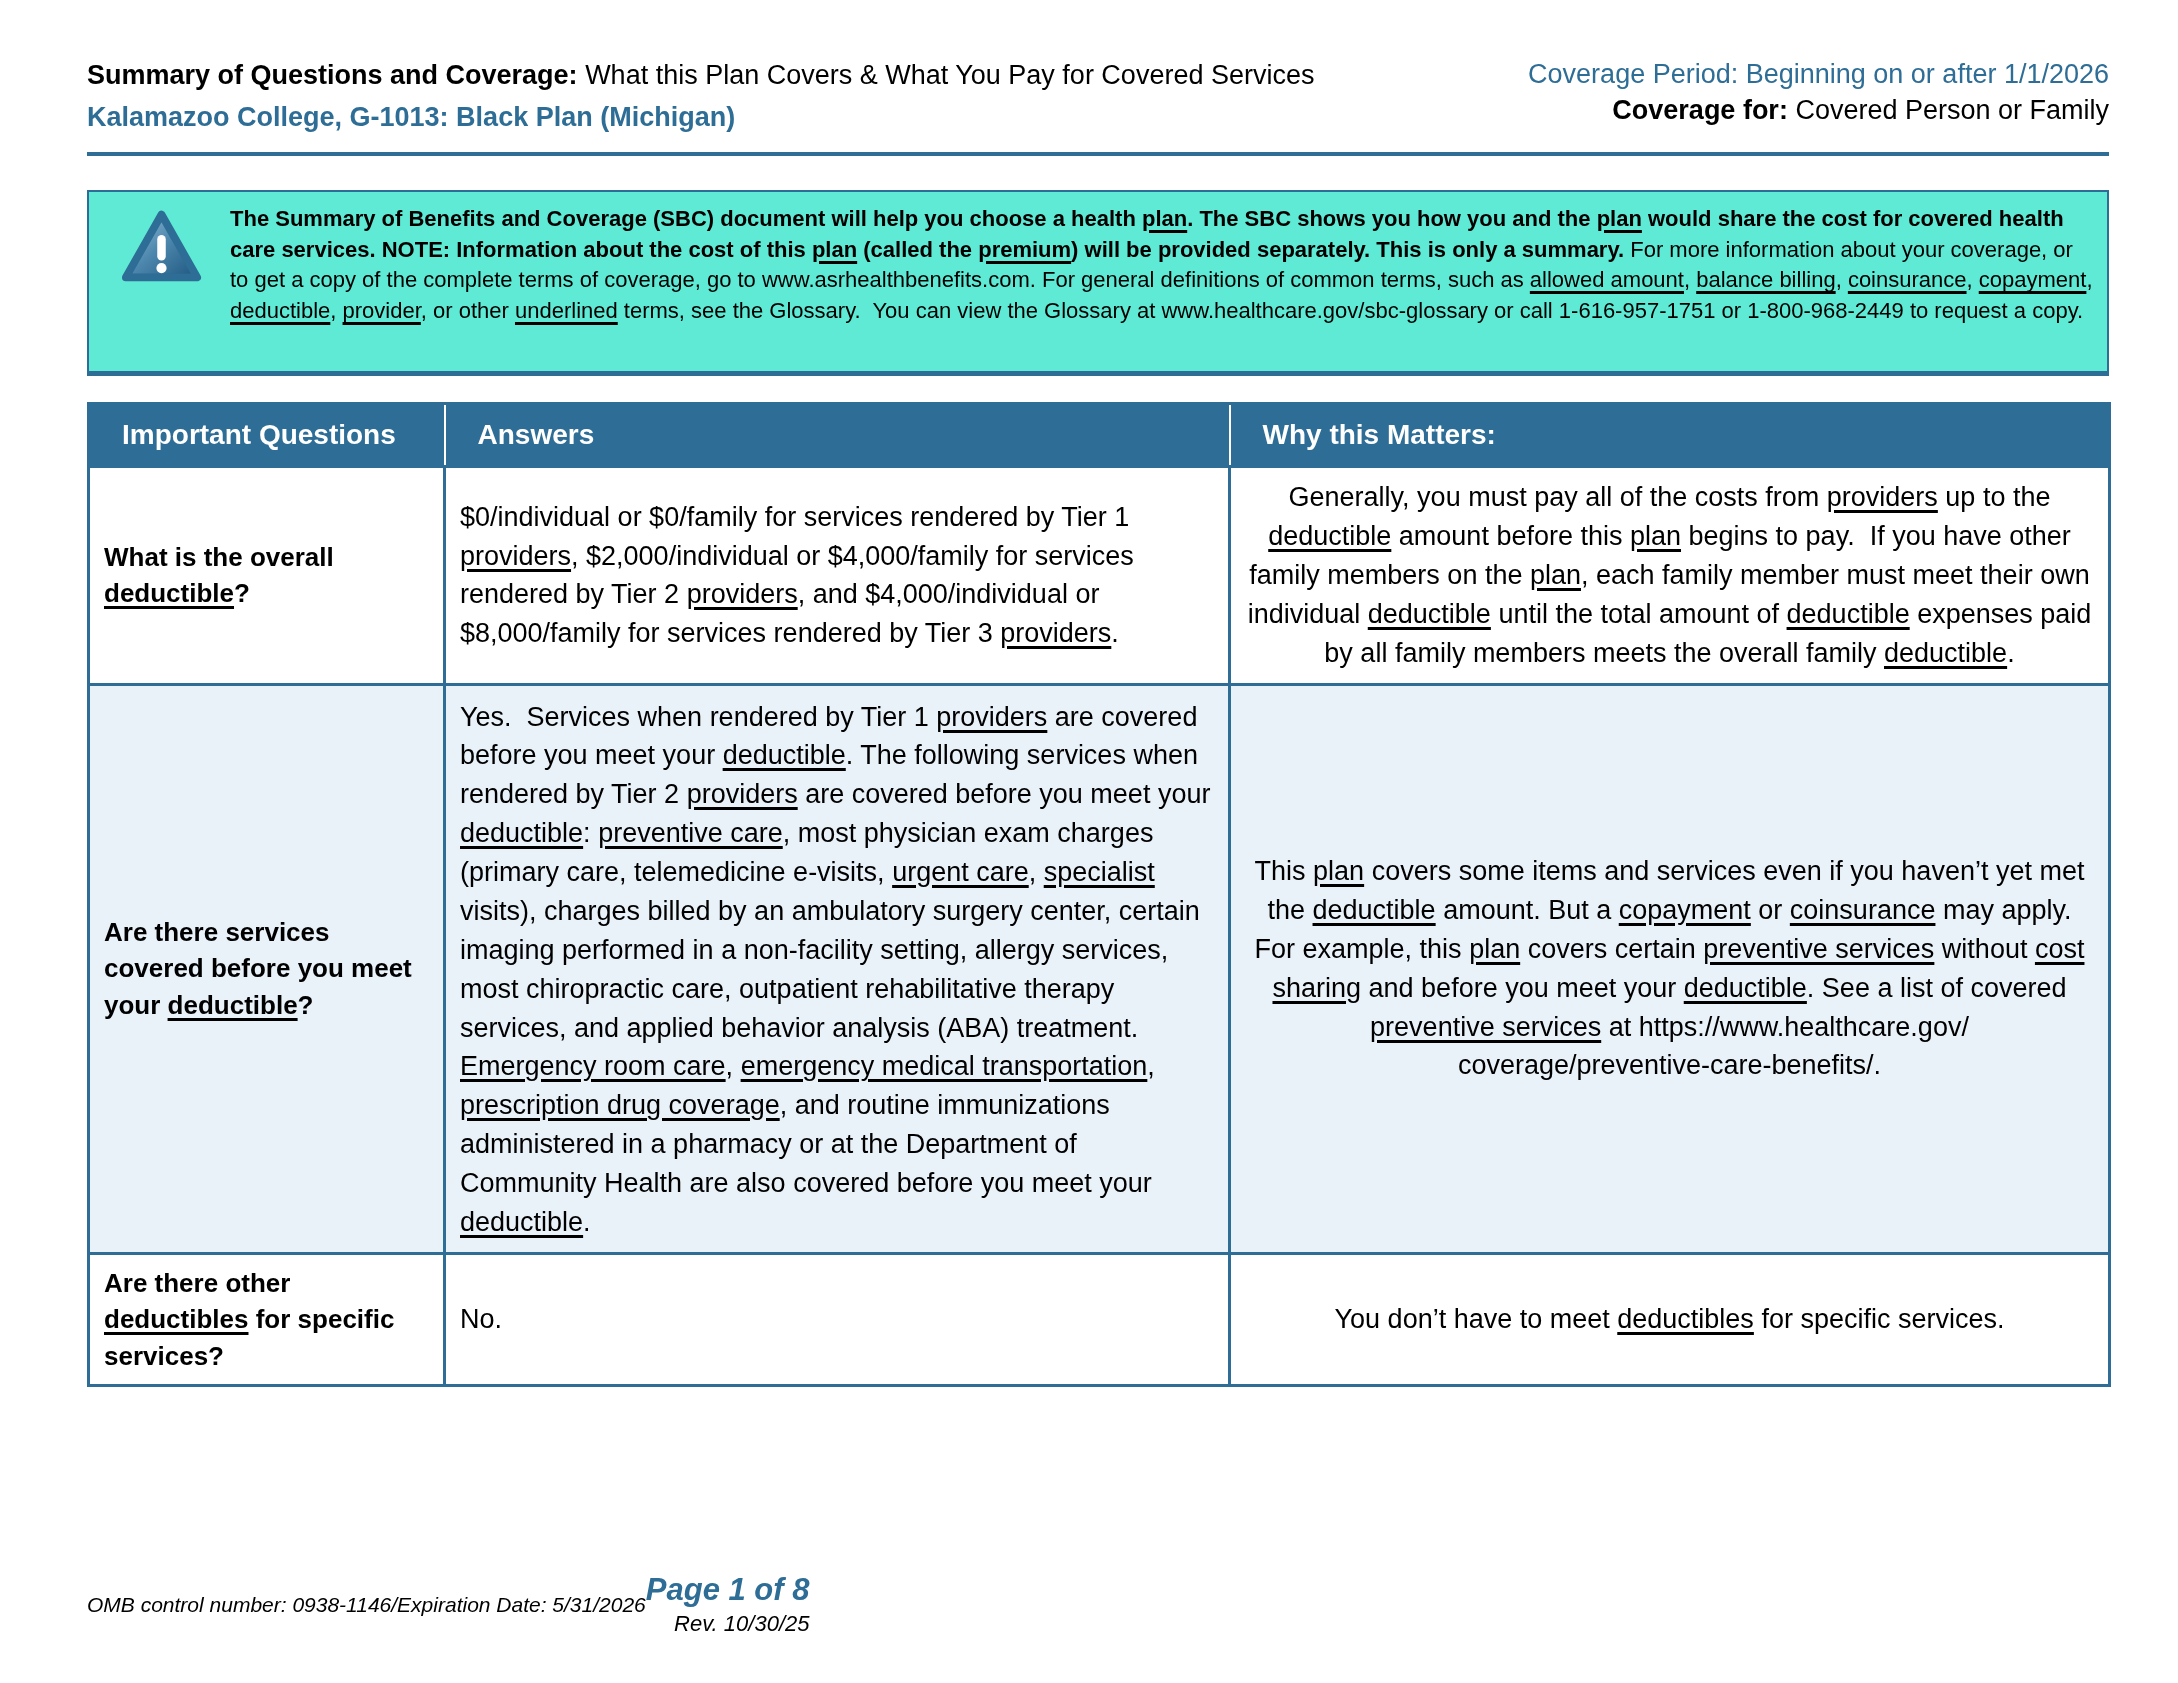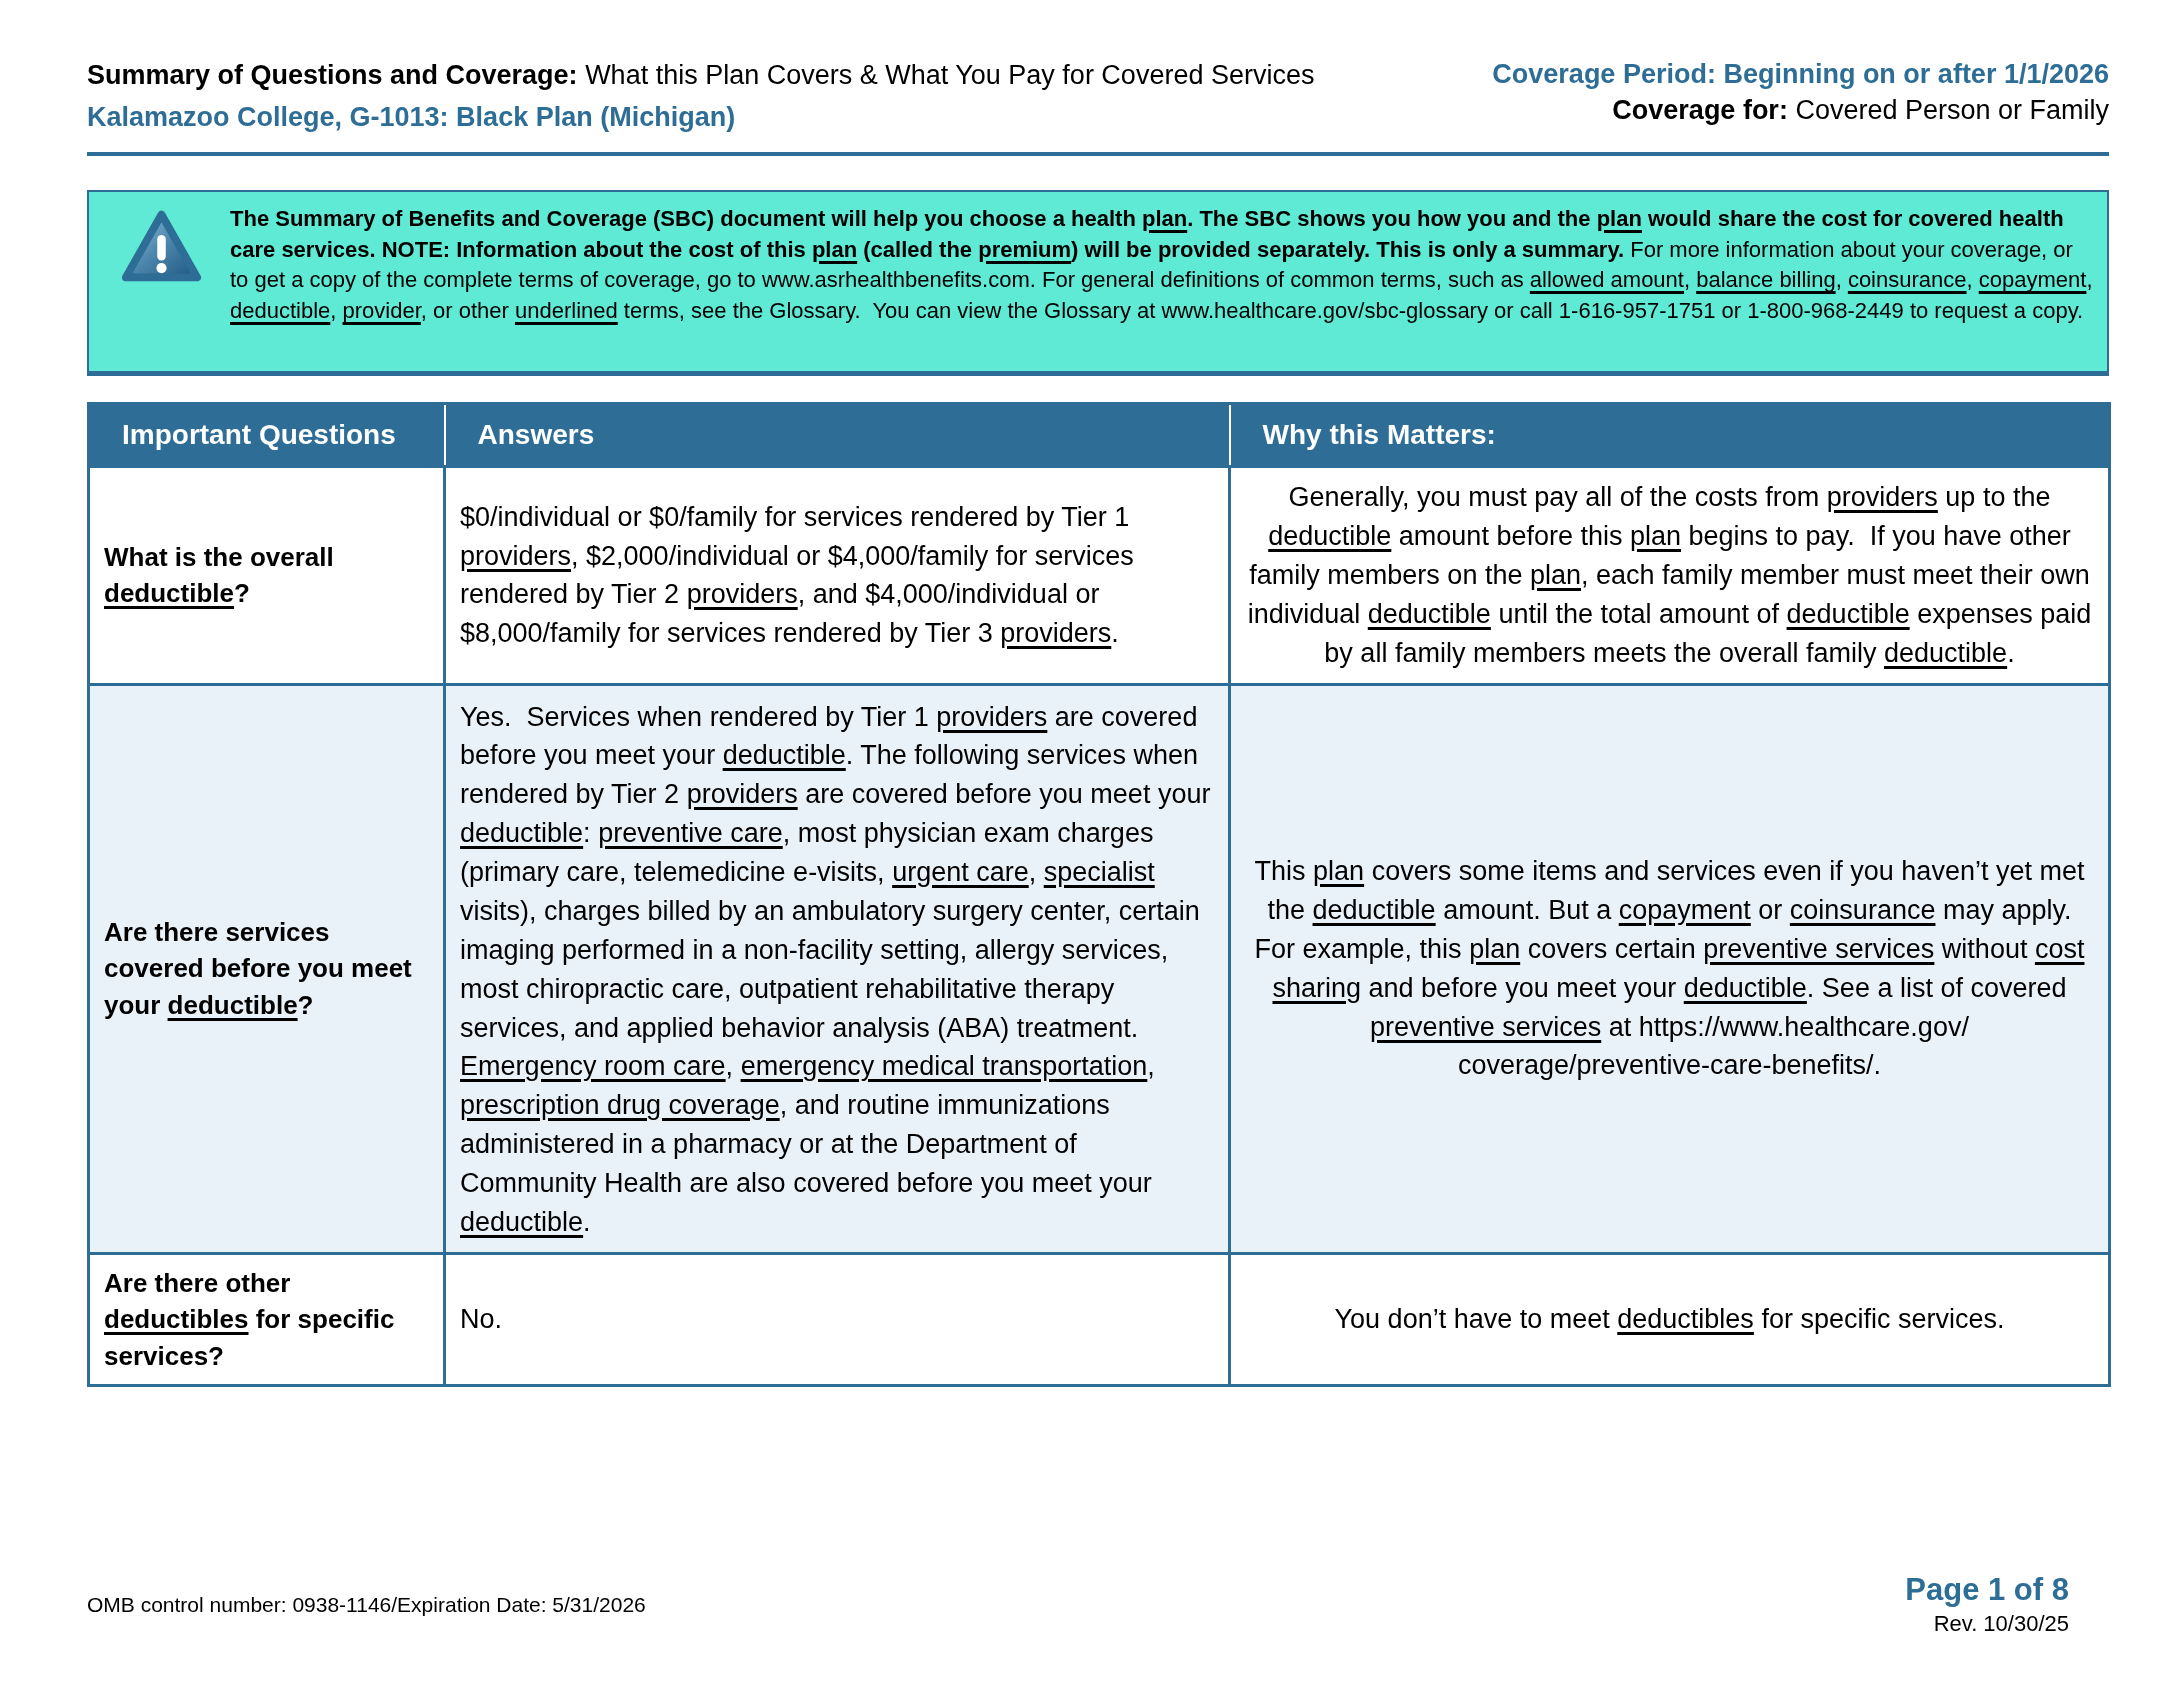--- a/index.html
+++ b/index.html
@@ -19,21 +19,21 @@
     text-decoration-thickness: 2.5px;
     text-underline-offset: 4px;
   }
   
   .doc-header { display: flex; justify-content: space-between; align-items: flex-start; }
   .hdr-left { font-size: 27px; line-height: 1.35; }
   .hdr-title-line { white-space: nowrap; }
   .hdr-title-bold { font-weight: bold; }
   .plan-name { font-weight: bold; color: #2d6d96; margin-top: 6px; }
   .hdr-right { text-align: right; font-size: 27px; line-height: 1.32; }
-  .coverage-period { font-weight: bold; color: #2d6d96; }
+  .coverage-period { font-weight: normal; color: #2d6d96; }
   .lbl { font-weight: bold; }
   .header-rule { height: 4px; background: #2d6d96; margin-top: 16px; }
   
   .intro-box {
     margin-top: 34px;
     border: 2px solid #2d6d96;
     border-bottom: 5px solid #2d6d96;
     background: #5eead4;
     padding: 12px 12px 14px 16px;
     min-height: 186px;
@@ -80,22 +80,22 @@
   .row-2 td { height: 549px; }
   .row-3 td { height: 114px; margin-left: 9px; }
   .why-cell { overflow-wrap: break-word; text-align: center; }
   
   .doc-footer {
     position: absolute;
     left: 87px;
     right: 74px;
     bottom: 46px;
     display: flex;
-    justify-content: space-between;
     align-items: flex-end;
+    font-style: italic;
   }
   .omb-text { font-size: 21px; margin-bottom: 20px; }
   .page-info { text-align: right; margin-right: 35px; }
   .page-number { font-size: 31px; font-weight: bold; color: #2d6d96; }
   .rev-date { font-size: 22px; margin-top: 3px; }
 </style>
 </head>
 <body>
 
 <div class="page">

